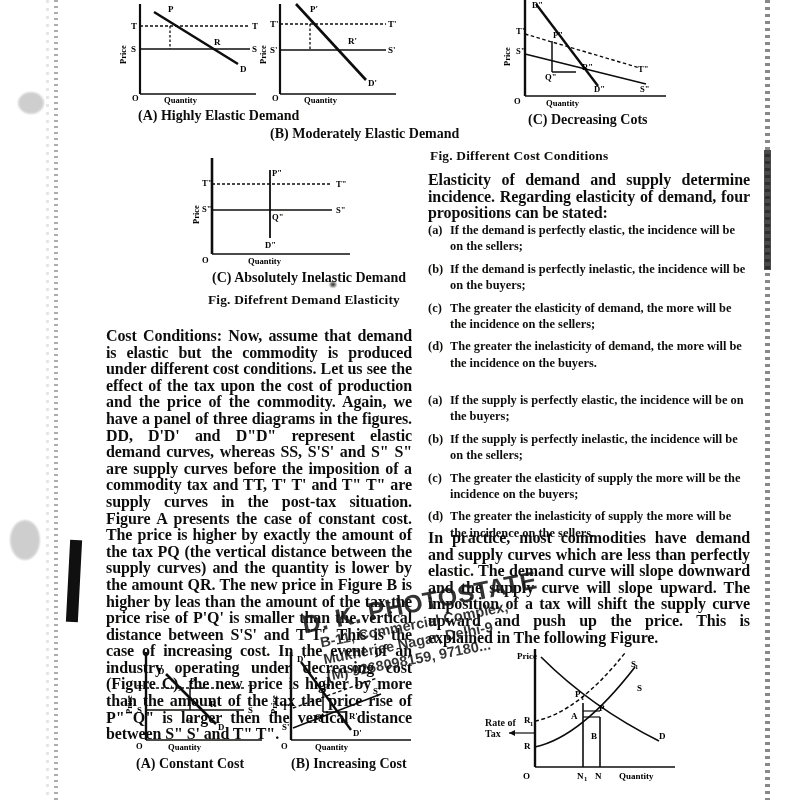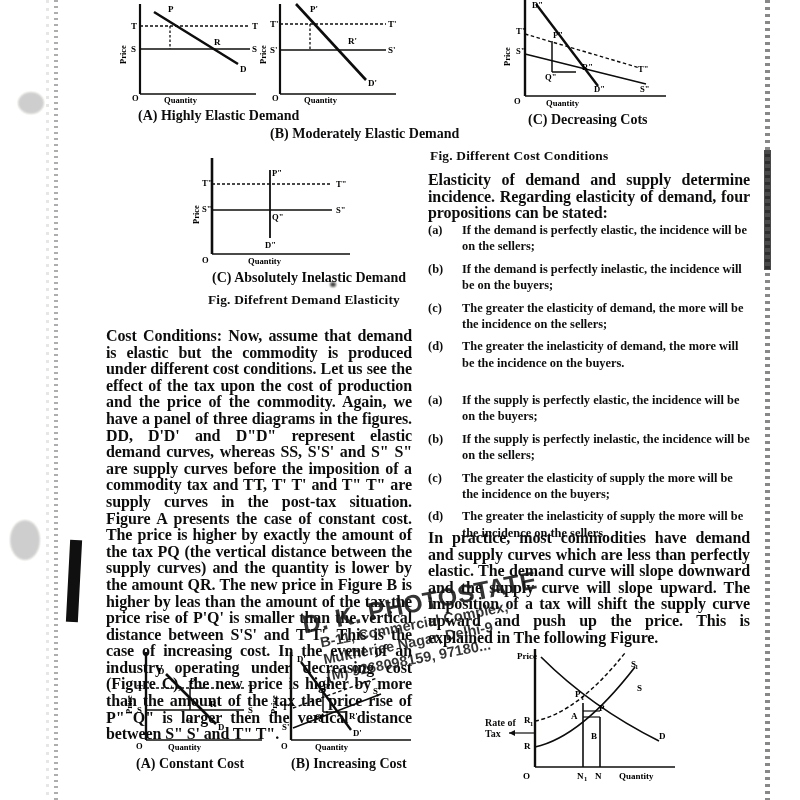--- a/index.html
+++ b/index.html
@@ -85,21 +85,21 @@
 
   .prop-list { margin: 0; padding: 0; }
   .prop {
     display: flex;
     margin-bottom: 6px;
     font-weight: 700;
     font-size: 12.4px;
     line-height: 16.4px;
   }
   .prop .mark { width: 22px; flex: 0 0 22px; }
-  .prop .ptxt { flex: 1; margin-left: 12px; }
+  .prop .ptxt { flex: 1; }
 
   
   .diagram { position: absolute; }
   .diagram svg { display: block; overflow: visible; }
   .dg-cap {
     position: absolute;
     font-size: 14px;
     font-weight: 700;
     white-space: nowrap;
   }

